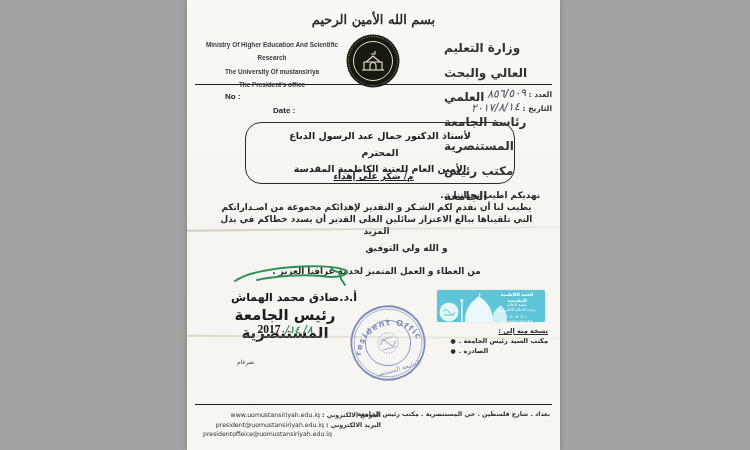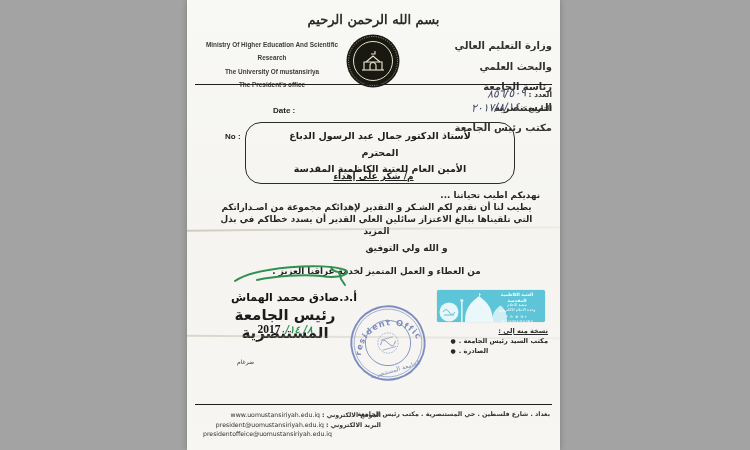--- a/index.html
+++ b/index.html
@@ -8,28 +8,28 @@
   .paper{position:absolute;left:187px;top:0;width:373px;height:450px;
          background:linear-gradient(180deg,#f8f8f5 0%,#f5f4f0 55%,#f7f6f2 100%);
          box-shadow:0 0 6px rgba(0,0,0,.25);}
   .abs{position:absolute;}
   .rtl{direction:rtl;unicode-bidi:plaintext;}
 
   .bismillah{top:12px;left:0;right:0;text-align:center;font-family:"DejaVu Serif",serif;
              font-size:13px;font-weight:bold;color:#2e2c28;}
   .hdr-en{top:38px;left:10px;width:150px;text-align:center;font-size:6.4px;font-weight:bold;
           color:#3c3c3c;line-height:2.1;font-family:"Liberation Sans",sans-serif;}
-  .hdr-ar{top:36px;right:8px;width:108px;text-align:right;font-size:10px;font-weight:bold;
+  .hdr-ar{top:36px;right:8px;width:108px;text-align:left;font-size:12px;font-weight:bold;
           color:#33312e;line-height:2.05;}
   .seal{top:33px;left:158px;width:56px;height:56px;}
 
   .rule-top{top:84px;left:8px;right:8px;border-top:1.8px solid #1d1d1d;}
   .rule-bottom{top:404px;left:8px;right:8px;border-top:1.8px solid #1d1d1d;}
 
-  .no-label{top:92px;left:38px;font-size:8px;font-weight:bold;color:#222;font-family:"Liberation Sans",sans-serif;margin-top:40px;}
+  .no-label{top:92px;left:38px;font-size:8px;font-weight:bold;color:#222;font-family:"Liberation Sans",sans-serif;}
   .date-label{top:106px;left:38px;font-size:8px;font-weight:bold;color:#222;font-family:"Liberation Sans",sans-serif;padding-left:48px;}
   .ref-no{top:87px;right:8px;font-size:7.5px;font-weight:bold;color:#33312e;}
   .ref-date{top:101px;right:8px;font-size:7.5px;font-weight:bold;color:#33312e;}
   .hand{font-size:11px;color:#3d4663;font-weight:normal;font-style:italic;
         display:inline-block;transform:rotate(-2deg);letter-spacing:1px;}
 
   .recipient{top:122px;left:58px;right:45px;border:1.5px solid #2c2c2c;border-radius:16px;
              padding:5px 24px;text-align:center;font-size:9.5px;font-weight:bold;color:#1e1e1e;
              line-height:1.75;}
   .subject{top:171px;left:0;right:0;text-align:center;font-size:9px;font-weight:bold;color:#1e1e1e;}
@@ -78,21 +78,21 @@
   .fw-label{font-weight:bold;}
   .fw-url{direction:ltr;unicode-bidi:embed;}
   .fw-row3{direction:ltr;text-align:left;}
 </style>
 </head>
 <body>
 
 <div class="stage">
   <div class="paper">
 
-    <div class="abs bismillah rtl">بسم الله الرحمن الرحيم</div>
+    <div class="abs bismillah rtl">بسم الله الأمين الرحيم</div>
 
     <div class="abs hdr-en">
       <div>Ministry Of Higher Education And Scientific Research</div>
       <div>The University Of mustansiriya</div>
       <div>The President's office</div>
     </div>
 
     <svg class="abs seal" viewBox="0 0 56 56">
       <circle cx="28" cy="28" r="26.5" fill="#191911"></circle>
       <circle cx="28" cy="28" r="24.5" fill="none" stroke="#ded9c2" stroke-width="0.7" stroke-dasharray="1,1.4"></circle>

